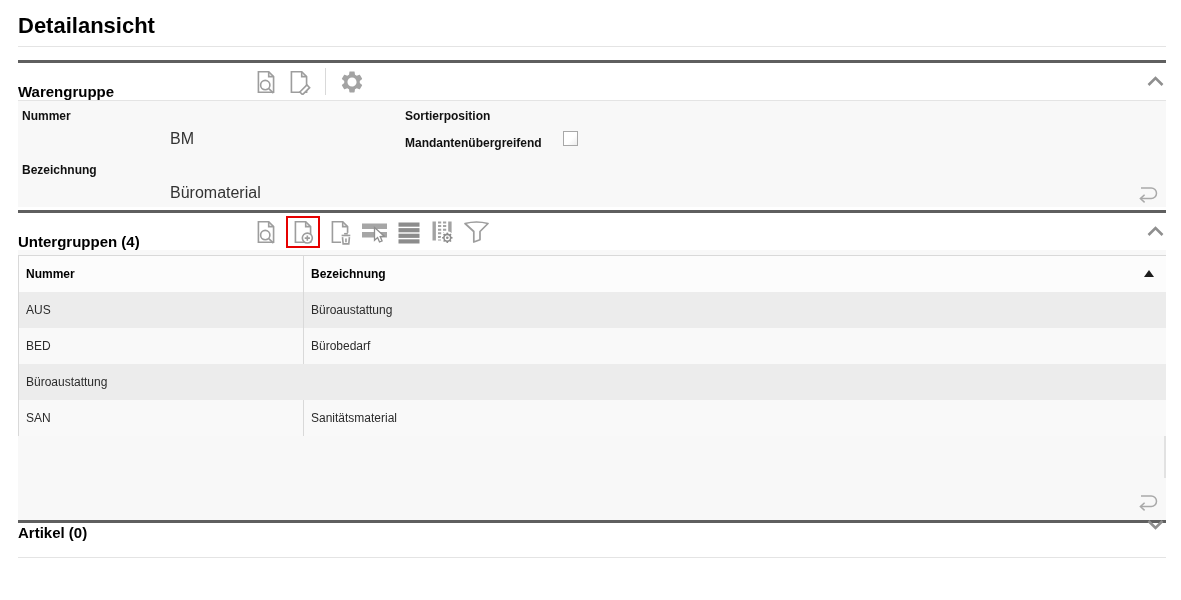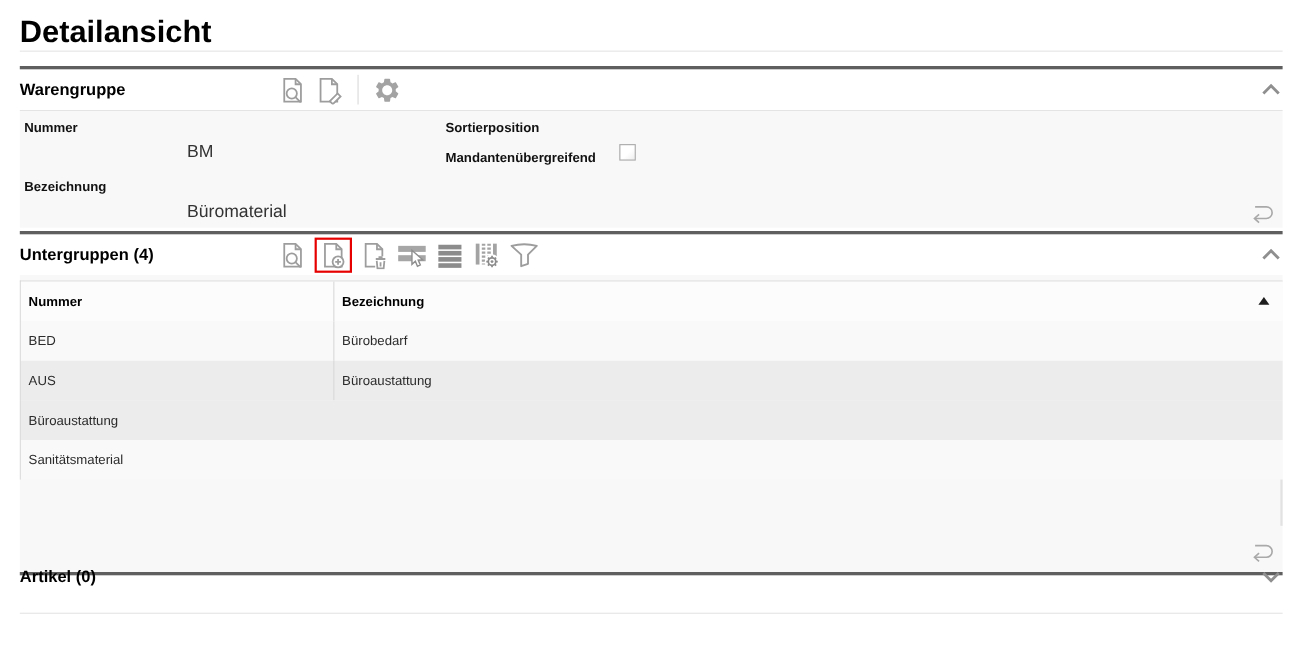--- a/index.html
+++ b/index.html
@@ -6,25 +6,25 @@
   html,body { width:1181px; height:600px; }
   body {
     position: relative;
     background: #ffffff;
     font-family: "Liberation Sans", sans-serif;
     overflow: hidden;
     color: #1a1a1a;
   }
   .content { position:absolute; left:18px; right:15px; top:0; bottom:0; }
 
-  .page-title { position:absolute; left:0; top:13px; font-size:28px; font-weight:bold; color:#000;text-align:right; }
+  .page-title { position:absolute; left:0; top:13px; font-size:22px; font-weight:bold; color:#000;text-align:right; }
   .rule-light { position:absolute; left:0; right:0; height:1px; background:#e4e4e4; }
   .rule-dark  { position:absolute; left:0; right:0; height:3px; background:#5f5f5f; }
 
-  .sec-header { position:absolute; left:0; right:0; height:37px; display:flex; align-items:center; }
+  .sec-header { position:absolute; left:0; right:0; height:37px; display:flex; align-items:flex-end; }
   .sec-title  { font-size:15px; font-weight:bold; color:#000; }
   .toolbar { position:absolute; left:235px; top:0; height:37px; display:flex; align-items:center; gap:7px; }
   .tb-btn { display:flex; align-items:center; justify-content:center; background:transparent; border:none; padding:0; cursor:pointer; }
   .tb-sep { width:1px; height:27px; background:#d9d9d9; margin:0 6px; }
   .red-box { border:2px solid #e60000; padding:1px 2px; display:flex; align-items:center; }
   .collapse-btn { position:absolute; right:2px; top:0; height:37px; display:flex; align-items:center; background:none; border:none; cursor:pointer; }
 
   .wg-body { position:absolute; left:0; right:0; top:101px; height:106px; background:#f8f8f8; }
   .field-label { position:absolute; font-size:12px; font-weight:bold; color:#111; }
   .field-value { position:absolute; font-size:16px; color:#333;margin-top:21px; }
@@ -220,32 +220,33 @@
     </button>
   </div>
 
   <div class="ug-body">
     <div class="table">
       <div class="trow thead">
         <div class="c1">Nummer</div>
         <div class="c2">Bezeichnung</div>
         <span class="sort-arrow"></span>
       </div>
+      <div class="trow row-odd">
+        <div class="c1">AUS</div>
+        <div class="c2">Büroaustattung</div>
+      </div>
       <div class="trow row-even">
         <div class="c1">BED</div>
         <div class="c2">Bürobedarf</div>
       </div>
       <div class="trow row-odd">
-        <div class="c1">AUS</div>
         <div class="c2">Büroaustattung</div>
       </div>
-      <div class="trow row-odd">
-        <div class="c2">Büroaustattung</div>
-      </div>
       <div class="trow row-even">
+        <div class="c1">SAN</div>
         <div class="c2">Sanitätsmaterial</div>
       </div>
     </div>
     <span class="scroll-hint"></span>
     <button class="return-btn" style="bottom:8px">
       <span>
         <svg width="27" height="21" viewBox="0 0 27 21" fill="none" stroke="#a9a9a9" stroke-width="1.5">
           <path d="M7 5 H17.2 A5.3 5.3 0 0 1 17.2 15.6 H6.8"></path>
           <path d="M10.6 11.8 L6.4 15.6 L10.6 19.4"></path>
         </svg>

